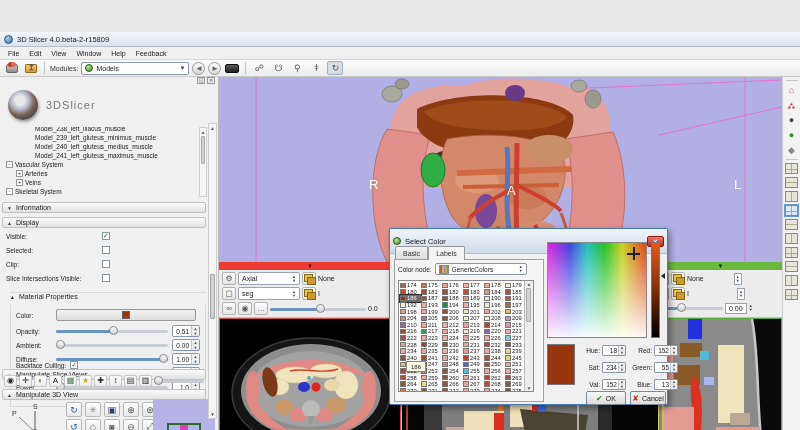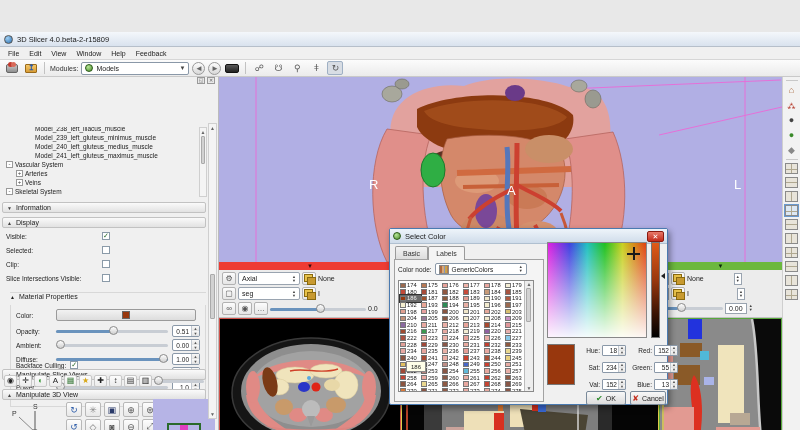--- a/index.html
+++ b/index.html
@@ -114,21 +114,21 @@
   .rtb { width:13px; height:12px; display:flex; align-items:center; justify-content:center; font-size:9px; }
   .lay { width:13px; height:11px; border:1px solid #8a8a8a; background:#e8e4da; position:relative; }
   .lay.hl { outline:1px solid #6a9ad0; background:#dde8f4; }
   .lay i { position:absolute; background:#b0a890; }
 
   
   .dialog { position:absolute; left:389px; top:196px; width:279px; height:177px; z-index:20;
     background:#f0f0f0; border:1px solid #4a7ab0; box-shadow:2px 3px 6px rgba(0,0,0,.4); border-radius:2px; }
   .dlg-title { position:absolute; left:0; top:0; width:100%; height:15px;
     background:linear-gradient(#eef4fa,#cfdcEA); border-bottom:1px solid #b0c0d0;
-    display:flex; align-items:center; gap:4px; padding:2px 3px; }
+    display:flex; align-items:center; gap:4px; padding:12px 3px; }
   .dlg-title .t { font-size:7.5px; color:#1a1a1a; }
   .dlg-close { margin-left:auto; width:17px; height:11px; background:linear-gradient(#e87a6a,#c22a1a); border:1px solid #8a1a10;
     border-radius:2px; color:#fff; font-size:7px; line-height:10px; text-align:center; }
   .tabs { position:absolute; left:5px; top:17px; display:flex; }
   .tab { height:13px; padding:0 7px; font-size:7px; display:flex; align-items:center; border:1px solid #9a9a9a;
     border-bottom:none; background:linear-gradient(#f2f2f2,#ddd); border-radius:2px 2px 0 0; color:#333; }
   .tab.active { background:#f4f4f4; height:14px; position:relative; z-index:2; }
   .tabframe { position:absolute; left:4px; top:30px; width:150px; height:143px; border:1px solid #a2a2a2; background:#f4f4f4; }
   .cn-row { position:absolute; left:3px; top:3px; display:flex; align-items:center; gap:3px; }
   .cn-icon { width:10px; height:9px; background:linear-gradient(90deg,#b06a40 0 2px,#d8a878 2px 4px,#8898b8 4px 5px,#caa24a 5px 7px,#b87a50 7px 8px,#e0c890 8px 10px); border:1px solid #888; }
@@ -206,20 +206,24 @@
     <div class="tb-btn">⚲</div>
     <div class="tb-btn">ǂ</div>
     <div class="tb-btn pressed">↻</div>
   </div>
 
   <div class="leftpanel">
     <div class="panel-head">
       <span class="ph">◱</span>
       <span class="ph">✕</span>
     </div>
+    <div class="logo">
+      <span class="logo-ball"></span>
+      <span class="logo-txt">3DSlicer</span>
+    </div>
 
     <div class="tree" id="modeltree">
         <div class="tree-row" style="padding-left: 20px; margin-top: -3px;">
           <span class="tree-noexp"></span>
           <span>Model_238_left_iliacus_muscle</span>
         </div>
         <div class="tree-row" style="padding-left: 20px;">
           <span class="tree-noexp"></span>
           <span>Model_239_left_gluteus_minimus_muscle</span>
         </div>

